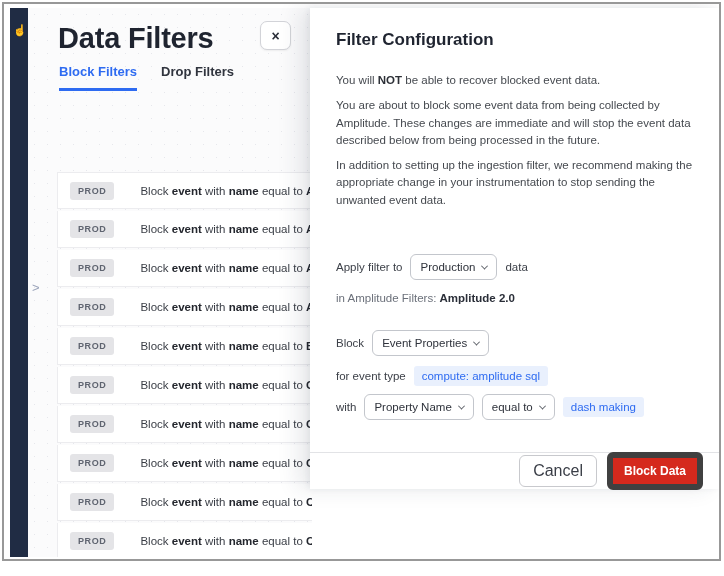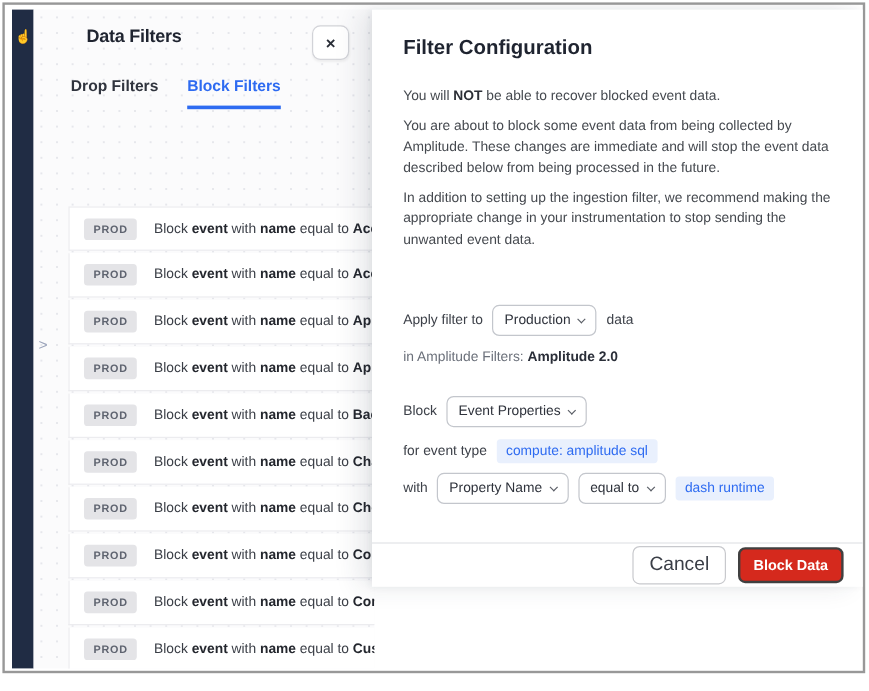--- a/index.html
+++ b/index.html
@@ -11,36 +11,36 @@
 
   
   .rail { position:absolute; left:6px; top:4px; width:18px; height:549px; background:#202c44; }
   .cursor-glyph { position:absolute; left:3px; top:16px; font-size:11px; color:#c8ccd6; }
 
   
   .left-panel { position:absolute; left:24px; top:4px; width:284px; height:549px;
     background:#fbfbfc;
     background-image:radial-gradient(circle, #e6e7ec 0.9px, transparent 1px);
     background-size:13px 13px; overflow:hidden; }
-  .lp-title { position:absolute; left:44px; top:14px; font-size:15px; font-weight:700; color:#1f2430; letter-spacing:-0.2px; }
+  .lp-title { position:absolute; left:30px; top:14px; font-size:29px; font-weight:700; color:#1f2430; letter-spacing:-0.2px; }
   .close-btn { position:absolute; left:232px; top:13px; width:31px; height:29px; background:#fff;
     border:1px solid #d2d3d8; border-radius:7px; box-shadow:0 1px 2px rgba(0,0,0,.06);
     display:flex; align-items:center; justify-content:center; font-size:14px; font-weight:700; color:#2a2e38; cursor:pointer; }
   .tabs { position:absolute; left:31px; top:56px; display:flex; gap:24px; }
   .tab { font-size:13px; font-weight:600; padding-bottom:9px; color:#30343e; cursor:pointer; }
   .tab.active { color:#2e6bf1; border-bottom:3px solid #2e6bf1; }
   .search-box { position:absolute; left:29px; top:122px; width:300px; height:32px; background:#fff;
     border:1px solid #dcdde1; display:flex; align-items:center; gap:9px; padding:0 11px; }
   .search-ph { font-size:12px; font-style:italic; color:#8b9099; }
   .filter-list { position:absolute; left:29px; top:164px; width:300px; }
   .frow { width:300px; height:37px; background:#fff; border:1px solid #ececef; border-top:none;
     display:flex; align-items:center; padding:0 12px; margin-bottom:2px; cursor:pointer; }
   .frow:first-child { border-top:1px solid #ececef; }
   .badge { background:#e4e4e7; color:#5f6470; font-size:9px; font-weight:600; letter-spacing:0.6px;
-    padding:4px 8px; border-radius:3px; margin-right:14px; flex:none; }
+    padding:4px 8px; border-radius:3px; margin-right:26px; flex:none; }
   .frow-text { font-size:11.5px; color:#3a3e46; white-space:nowrap; }
   .frow-text b { color:#24272e; }
   .collapse-chevron { position:absolute; left:4px; top:272px; font-size:13px; color:#9aa3ba; cursor:pointer; }
 
   
   .drawer { position:absolute; left:306px; top:4px; width:409px; height:481px; background:#fff;
     box-shadow:-12px 0 20px rgba(40,45,70,.10), -2px 0 6px rgba(40,45,70,.06); }
   .dr-inner { position:relative; width:100%; height:100%; padding:22px 26px; }
   .dr-title { font-size:17px; font-weight:700; color:#1f2430; margin-bottom:22px; }
   .para { font-size:11.5px; line-height:1.5; color:#45494f; width:372px; margin-bottom:8px; }
@@ -58,40 +58,40 @@
   .project-line b { color:#2a2e38; }
   .block-row { position:absolute; left:26px; top:322px; }
   .etype-row { position:absolute; left:26px; top:358px; }
   .with-row { position:absolute; left:26px; top:386px; }
 
   .footer { position:absolute; left:0; bottom:0; width:100%; height:37px; border-top:1px solid #e2e3e6;
     display:flex; align-items:center; justify-content:flex-end; gap:10px; padding:0 16px; }
   .footer-note { font-size:11.5px; color:#4d5158; margin-right:2px; }
   .btn-cancel { background:#fff; border:1px solid #c8c9cd; border-radius:6px; padding:6px 13px;
     font-size:16px; color:#3a3e47; font-family:inherit; cursor:pointer; }
-  .btn-danger { background:#d5291d; border:2px solid #404040; border-radius:6px; padding:6px 11px;
+  .btn-danger { background:#d5291d; border:6px solid #404040; border-radius:6px; padding:6px 11px;
     font-size:12px; font-weight:600; color:#fff; font-family:inherit; cursor:pointer; }
 </style>
 </head>
 <body>
 
 <div id="stage">
   <div class="frame">
 
     <div class="rail">
       <span class="cursor-glyph">☝</span>
     </div>
 
     <div class="left-panel">
       <div class="lp-title">Data Filters</div>
       <div class="close-btn">×</div>
 
       <div class="tabs">
+        <div class="tab active">Block Filters</div>
         <div class="tab">Drop Filters</div>
-        <div class="tab active">Block Filters</div>
       </div>
 
 
       <div class="filter-list">
           <div class="frow">
     <span class="badge">PROD</span>
     <span class="frow-text"><span>Block</span> <b>event</b> <span>with</span> <b>name</b> <span>equal to</span> <b>Acco</b></span>
   </div>
           <div class="frow">
     <span class="badge">PROD</span>
@@ -168,21 +168,21 @@
         <div class="row-line with-row">
           <span>with</span>
           <span class="dropdown">
               <span>Property Name</span>
               <span class="chev"></span>
             </span>
           <span class="dropdown">
               <span>equal to</span>
               <span class="chev"></span>
             </span>
-          <span class="chip">dash runtime</span>
+          <span class="chip">dash making</span>
         </div>
 
         <div class="footer">
           <button class="btn-cancel">Cancel</button>
           <button class="btn-danger">Block Data</button>
         </div>
       </div>
     </div>
 
   </div>

